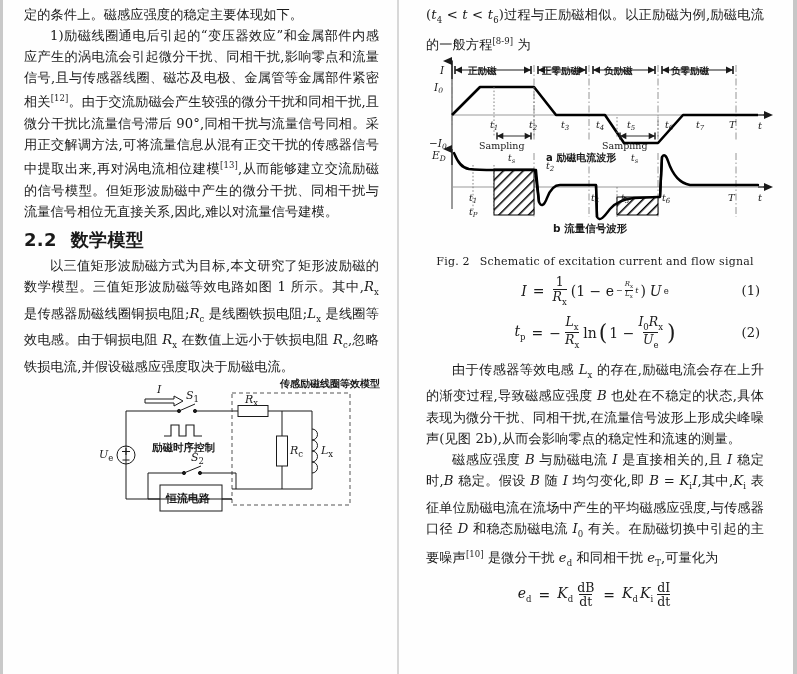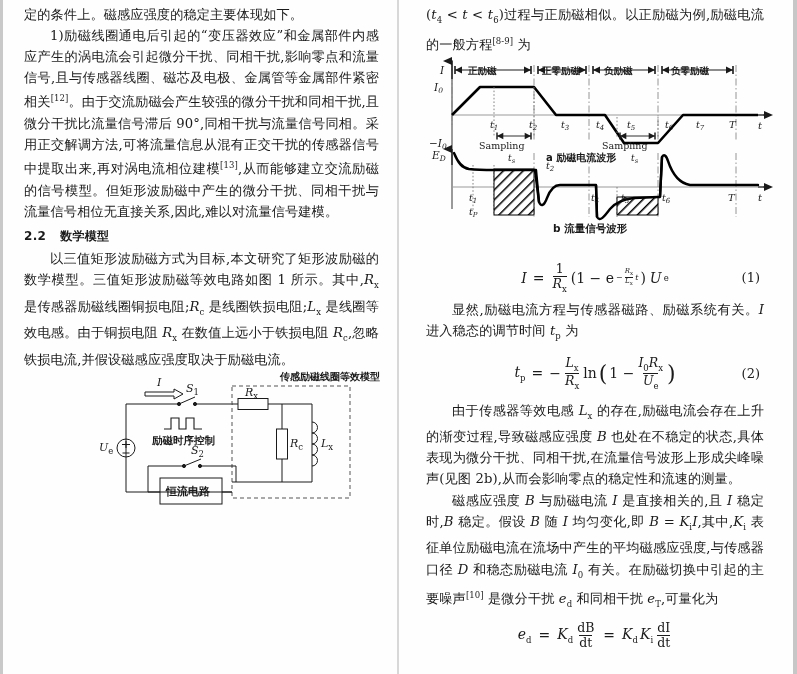--- a/index.html
+++ b/index.html
@@ -51,21 +51,21 @@
     margin: 0;
     font-size: 13.2px;
     line-height: 21.1px;
     text-align: justify;
     text-justify: inter-ideograph;
     letter-spacing: 0.1px;
   }
   p.indent { text-indent: 26px; }
   .sec-head {
     margin: 6px 0 3px 0;
-    font-size: 12px;
+    font-size: 18px;
     font-weight: bold;
     font-family: "DejaVu Sans", "Liberation Sans", sans-serif;
     letter-spacing: 0.3px;
   }
   .sec-head .num { margin-right: 14px; }
   sup.ref { font-size: 8.5px; vertical-align: super; }
   i.v { font-family: "DejaVu Serif", serif; font-style: italic; }
   sub.s { font-size: 8.5px; }
 
   
@@ -401,20 +401,23 @@
           <text x="163" y="144" font-size="9.5" font-style="italic">t<tspan font-size="7" dy="2">4</tspan></text>
           <text x="193" y="144" font-size="9.5" font-style="italic">t<tspan font-size="7" dy="2">5</tspan></text>
           <text x="234" y="144" font-size="9.5" font-style="italic">t<tspan font-size="7" dy="2">6</tspan></text>
           <text x="300" y="144" font-size="10" font-style="italic">T</text>
         </g>
 
         <text x="125" y="175" font-family="DejaVu Sans, sans-serif" font-weight="bold" font-size="10.5" fill="#1a1a1a">b 流量信号波形</text>
       </svg>
     </div>
 
+    <div class="fig-caption-en">
+      <span>Fig. 2</span><span class="gap"></span><span>Schematic of excitation current and flow signal</span>
+    </div>
 
     <div class="eq-row">
       <span class="eq-body">
         <i class="v">I</i>
         <span style="margin:0 4px;">=</span>
         <span class="frac">
           <span class="num2">1</span>
           <span class="den"><i class="v">R</i><sub class="s">x</sub></span>
         </span>
         <span>(1 − e</span>
@@ -422,23 +425,20 @@
               <span class="num2"><i class="v">R</i><sub style="font-size:5.5px;">x</sub></span>
               <span class="den"><i class="v">L</i><sub style="font-size:5.5px;">x</sub></span>
             </span><i class="v">t</i></sup>
           <span>)</span>
         <i class="v" style="margin-left:2px;">U</i>
           <sub class="s">e</sub>
       </span>
       <span class="eq-num">(1)</span>
     </div>
 
-    <p class="body indent">
-      <span>显然,励磁电流方程与传感器磁路、励磁系统有关。</span><i class="v">I</i><span> 进入稳态的调节时间 </span><i class="v">t</i><sub class="s">p</sub><span> 为</span>
-    </p>
 
     <div class="eq-row" style="margin-top:9px;margin-bottom:9px;">
       <span class="eq-body">
         <span><i class="v">t</i><sub class="s">p</sub></span>
         <span style="margin:0 4px;">=</span>
         <span>−</span>
         <span class="frac">
           <span class="num2"><i class="v">L</i><sub class="s">x</sub></span>
           <span class="den"><i class="v">R</i><sub class="s">x</sub></span>
         </span>

